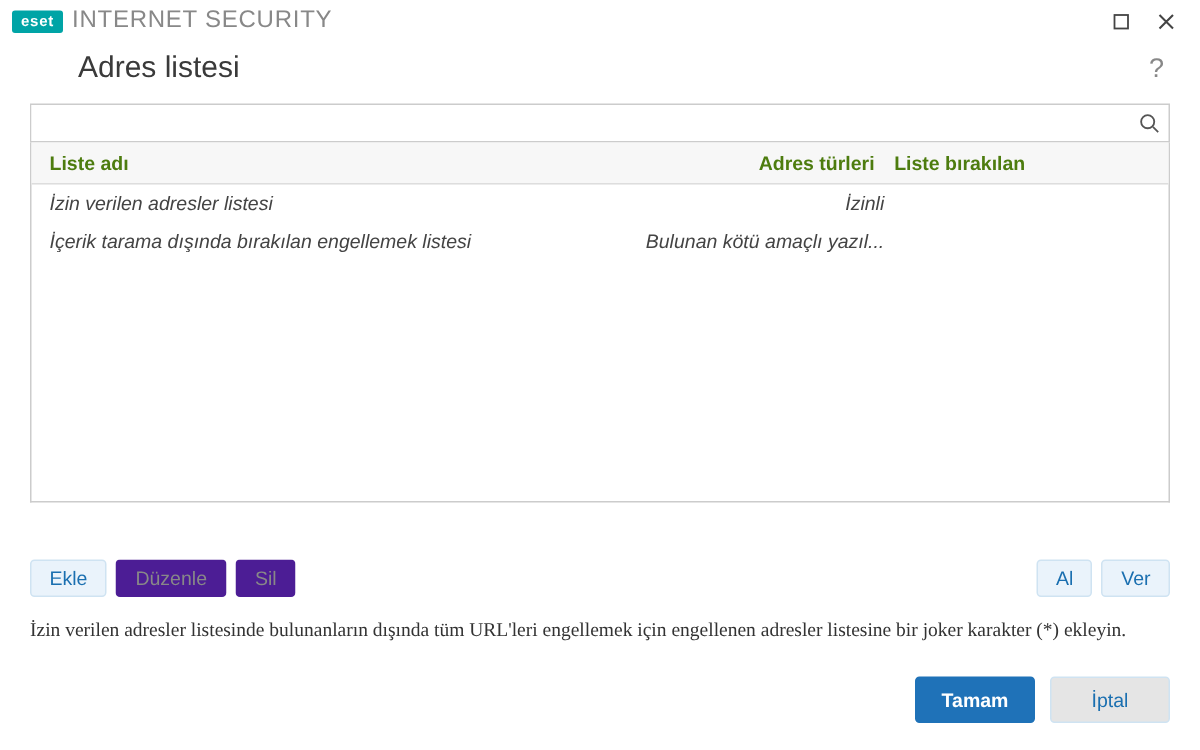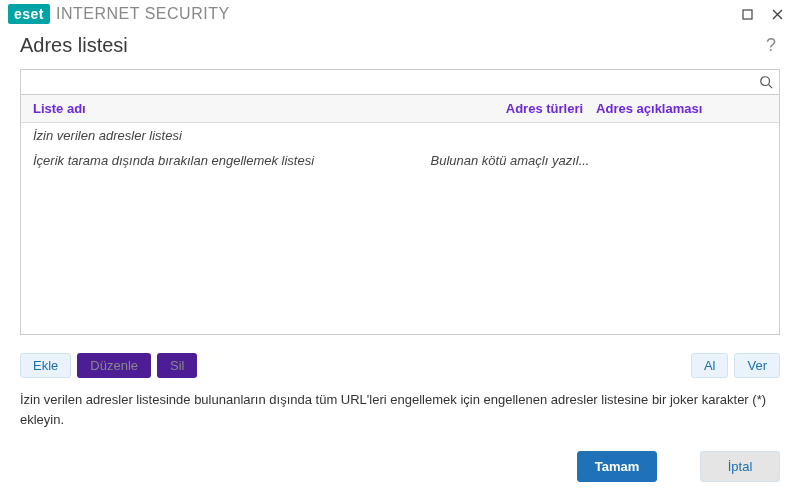--- a/index.html
+++ b/index.html
@@ -16,21 +16,21 @@
     }
     .titlebar {
       display: flex;
       align-items: center;
       padding: 4px 8px;
       height: 28px;
     }
     .brand-logo {
       background: #00a4a6;
       color: #fff;
-      font-size: 14px;
+      font-size: 10px;
       font-weight: bold;
       padding: 2px 6px;
       border-radius: 2px;
       letter-spacing: 0.5px;
     }
     .brand-text {
       font-size: 16px;
       color: #888;
       margin-left: 6px;
       letter-spacing: 0.5px;
@@ -48,20 +48,21 @@
     .win-btn svg { width: 11px; height: 11px; }
     .header-row {
       display: flex;
       align-items: center;
       padding: 6px 20px 12px 20px;
     }
     .page-title {
       font-size: 20px;
       font-weight: 400;
       color: #3a3a3a;
+      margin-left: 32px;
     }
     .header-spacer { flex: 1; }
     .help-btn {
       font-size: 18px;
       color: #888;
       cursor: pointer;
       padding: 0 4px;
     }
     .content {
       padding: 0 20px;
@@ -97,21 +98,21 @@
       flex: 1;
       display: flex;
       flex-direction: column;
       min-height: 0;
       max-height: 240px;
     }
     .thead {
       display: flex;
       background: #f7f7f7;
       font-weight: 600;
-      color: #6d28d9;
+      color: #4d7c0f;
       border-bottom: 1px solid #ddd;
       padding: 6px 0;
       gap: 13px;
     }
     .col1 { width: 50%; padding-left: 12px; }
     .col2 { width: 25%; text-align: right; }
     .col3 { width: 25%; }
     .tbody { flex: 1; overflow: auto; font-style: italic; }
     .trow {
       display: flex;
@@ -138,35 +139,35 @@
     .btn.primary-link {
       background: #eaf3fb;
       color: #1a6fb0;
       border: 1px solid #cfe3f2;
     }
     .action-spacer { flex: 1; }
     .hint {
       padding: 4px 20px;
       color: #333;
       line-height: 1.5;
+      font-family: Liberation Serif, serif;
     }
     .footer {
       display: flex;
       justify-content: flex-end;
       gap: 10px;
       padding: 18px 20px 18px 20px;
     }
     .fbtn {
       min-width: 80px;
       padding: 7px 16px;
       font-size: 13px;
       border-radius: 3px;
       cursor: pointer;
       text-align: center;
-      margin-left: 33px;
     }
     .fbtn.ok {
       background: #1f72b8;
       color: #fff;
       font-weight: 600;
       border: 1px solid #1f72b8;
     }
     .fbtn.cancel {
       background: #e5e5e5;
       color: #1a6fb0;
@@ -206,25 +207,26 @@
           <circle cx="7" cy="7" r="5" fill="none" stroke="currentColor" stroke-width="1.4"></circle>
           <line x1="11" y1="11" x2="15" y2="15" stroke="currentColor" stroke-width="1.4"></line>
         </svg>
     </div>
   </div>
 
   <div class="table-wrap">
     <div class="thead">
       <div class="col1">Liste adı</div>
       <div class="col2">Adres türleri</div>
-      <div class="col3">Adres açıklaması</div>
+      <div class="col3">Liste bırakılan</div>
     </div>
     <div class="tbody" id="tbody">
         <div class="trow">
           <div class="col1">İzin verilen adresler listesi</div>
+          <div class="col2">İzinli</div>
           <div class="col3"></div>
         </div>
         <div class="trow">
           <div class="col1">İçerik tarama dışında bırakılan engellemek listesi</div>
           <div class="col2">Bulunan kötü amaçlı yazıl...</div>
           <div class="col3"></div>
         </div>
       </div>
   </div>
 </div>

